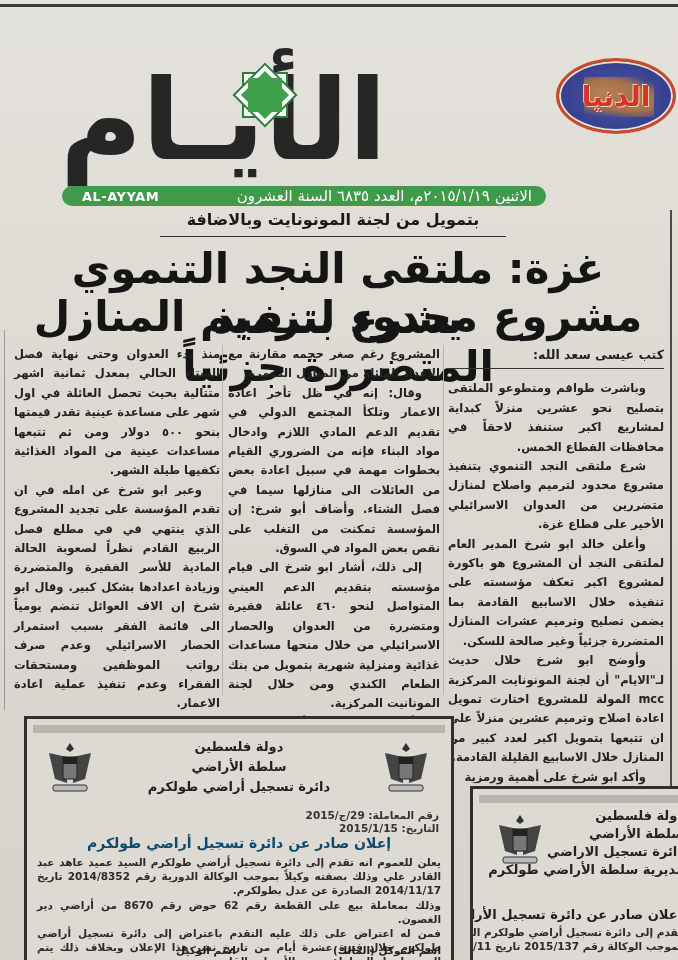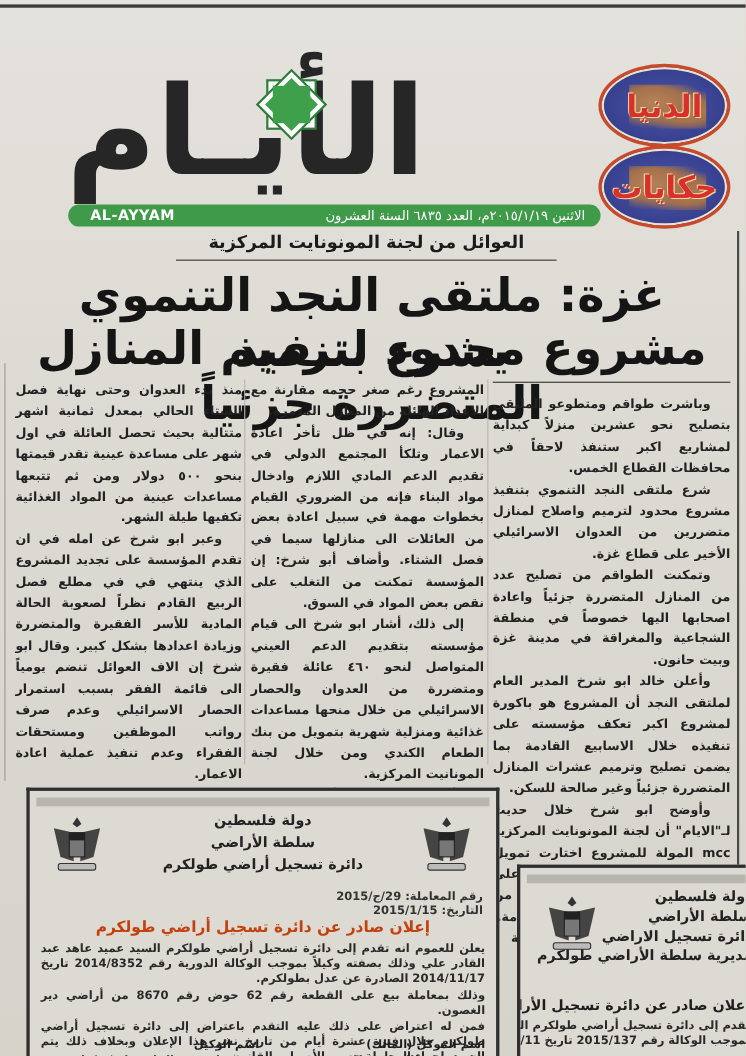--- a/index.html
+++ b/index.html
@@ -19,21 +19,21 @@
   
   .masthead-title {
     position: absolute; left: 60px; top: 60px; width: 420px; height: 120px;
     font-family: "DejaVu Sans", sans-serif; font-weight: bold;
     font-size: 112px; line-height: 120px; color: #262626; text-align: left;
     direction: rtl; letter-spacing: -2px;
   }
   .star-emblem { position: absolute; left: 232px; top: 62px; width: 66px; height: 66px; }
   .logos { position: absolute; left: 540px; top: 58px; width: 120px; height: 150px; }
   .globe-badge {
-    position: absolute; left: 4px; width: 120px; height: 76px; border-radius: 50%;
+    position: absolute; left: 16px; width: 120px; height: 76px; border-radius: 50%;
     background: radial-gradient(ellipse at 50% 50%, #4a55a8 0%, #37408e 70%, #2c3478 100%);
     border: 3px solid #c94a2a; box-shadow: 0 0 0 2px #e9e2d2 inset;
     display: flex; align-items: center; justify-content: center; overflow: hidden;
   }
   .globe-badge.one { top: 0; }
   .globe-badge.two { top: 74px; }
   .globe-badge .land {
     position: absolute; width: 70px; height: 40px; left: 25px; top: 16px;
     background: radial-gradient(ellipse at 30% 40%, #c98a4c 0%, #b7793f 40%, transparent 70%),
                 radial-gradient(ellipse at 75% 60%, #c98a4c 0%, #b7793f 30%, transparent 60%);
@@ -43,21 +43,21 @@
     position: relative; font-weight: bold; font-size: 28px; color: #d8302b;
     text-shadow: 1px 1px 0 #f2d6a4, -1px -1px 0 #f2d6a4; direction: rtl;
   }
 
   .dateline-bar {
     position: absolute; left: 62px; top: 186px; width: 484px; height: 20px;
     background: #3f9a4a; border-radius: 10px; display: flex; align-items: center;
     justify-content: space-between; padding: 0 14px 0 20px; color: #fff;
   }
   .dateline-bar .en { font-weight: bold; font-size: 13px; letter-spacing: .5px; }
-  .dateline-bar .ar { font-size: 12px; direction: rtl; }
+  .dateline-bar .ar { font-size: 15px; direction: rtl; }
 
   .right-rule { position: absolute; left: 670px; top: 210px; width: 2px; height: 750px; background: #4a4a4a; }
 
   
   .kicker {
     position: absolute; left: 160px; top: 210px; width: 346px; text-align: center;
     font-weight: bold; font-size: 16px; direction: rtl; color: #1a1a1a;
   }
   .kicker-rule { position: absolute; left: 160px; top: 236px; width: 346px; height: 1px; background: #333; }
   .headline {
@@ -96,21 +96,21 @@
   }
   .eagle { position: absolute; width: 50px; height: 56px; top: 20px; }
   .eagle.left { left: 18px; }
   .eagle.right { left: 354px; }
   .ad-meta {
     position: absolute; right: 12px; top: 90px; direction: rtl; text-align: right;
     font-weight: bold; font-size: 10.5px; line-height: 13px; color: #333;
   }
   .ad-title {
     position: absolute; left: 0; right: 0; top: 116px; text-align: center; direction: rtl;
-    font-weight: bold; font-size: 14px; color: #c2410c;
+    font-weight: bold; font-size: 14px; color: #0c4a6e;
   }
   .ad-body {
     position: absolute; left: 10px; right: 10px; top: 136px; direction: rtl; text-align: justify;
     font-weight: bold; font-size: 10.5px; line-height: 14.2px; color: #2a2a2a;
   }
   .ad-sign {
     position: absolute; left: 10px; right: 10px; top: 224px; direction: rtl;
     display: flex; justify-content: space-between; font-weight: bold; font-size: 10.5px; line-height: 14px;
   }
 
@@ -152,44 +152,40 @@
       <rect x="-17" y="-17" width="34" height="34" fill="#3fa04c"></rect>
       <rect x="-17" y="-17" width="34" height="34" fill="#3fa04c" transform="rotate(45)"></rect>
     </g>
   </svg>
 
   <div class="logos">
     <div class="globe-badge one">
       <div class="land"></div>
       <span class="badge-text">الدنيا</span>
     </div>
-    <div class="globe-badge two">
-      <div class="land"></div>
-      <span class="badge-text">حكايات</span>
-    </div>
   </div>
 
   <div class="dateline-bar">
     <span class="en">AL-AYYAM</span>
     <span class="ar">الاثنين ٢٠١٥/١/١٩م، العدد ٦٨٣٥ السنة العشرون</span>
   </div>
 
   <div class="right-rule"></div>
   <div class="left-edge"></div>
 
-  <div class="kicker">العوائل من لجنة المونونايت المركزية</div>
+  <div class="kicker">بتمويل من لجنة المونونايت وبالاضافة</div>
   <div class="kicker-rule"></div>
   <div class="headline l1">غزة: ملتقى النجد التنموي يشرع بتنفيذ</div>
   <div class="headline l2">مشروع محدود لترميم المنازل المتضررة جزئياً</div>
 
   <div class="col col-right">
+    <div class="byline">كتب عيسى سعد الله:</div>
     <div class="byline-rule"></div>
     <p>وباشرت طواقم ومتطوعو الملتقى بتصليح نحو عشرين منزلاً كبداية لمشاريع اكبر ستنفذ لاحقاً في محافظات القطاع الخمس.</p>
     <p>شرع ملتقى النجد التنموي بتنفيذ مشروع محدود لترميم واصلاح لمنازل متضررين من العدوان الاسرائيلي الأخير على قطاع غزة.</p>
-    <p>وتمكنت الطواقم من تصليح عدد من المنازل المتضررة جزئياً واعادة اصحابها اليها خصوصاً في منطقة الشجاعية والمغراقة في مدينة غزة وبيت حانون.</p>
     <p>وأعلن خالد ابو شرخ المدير العام لملتقى النجد أن المشروع هو باكورة لمشروع اكبر تعكف مؤسسته على تنفيذه خلال الاسابيع القادمة بما يضمن تصليح وترميم عشرات المنازل المتضررة جزئياً وغير صالحة للسكن.</p>
     <p>وأوضح ابو شرخ خلال حديث لـ"الايام" أن لجنة المونونايت المركزية mcc المولة للمشروع اختارت تمويل اعادة اصلاح وترميم عشرين منزلاً على ان تتبعها بتمويل اكبر لعدد كبير من المنازل خلال الاسابيع القليلة القادمة.</p>
     <p>وأكد ابو شرخ على أهمية ورمزية</p>
   </div>
   <div class="col-divider b"></div>
 
   <div class="col col-mid">
     <p class="noindent">المشروع رغم صغر حجمه مقارنة مع الاعداد الهائلة من المنازل المدمرة.</p>
     <p>وقال: إنه في ظل تأخر اعادة الاعمار وتلكأ المجتمع الدولي في تقديم الدعم المادي اللازم وادخال مواد البناء فإنه من الضروري القيام بخطوات مهمة في سبيل اعادة بعض من العائلات الى منازلها سيما في فصل الشتاء. وأضاف أبو شرخ: إن المؤسسة تمكنت من التغلب على نقص بعض المواد في السوق.</p>
     <p>إلى ذلك، أشار ابو شرخ الى قيام مؤسسته بتقديم الدعم العيني المتواصل لنحو ٤٦٠ عائلة فقيرة ومتضررة من العدوان والحصار الاسرائيلي من خلال منحها مساعدات غذائية ومنزلية شهرية بتمويل من بنك الطعام الكندي ومن خلال لجنة المونانيت المركزية.</p>

